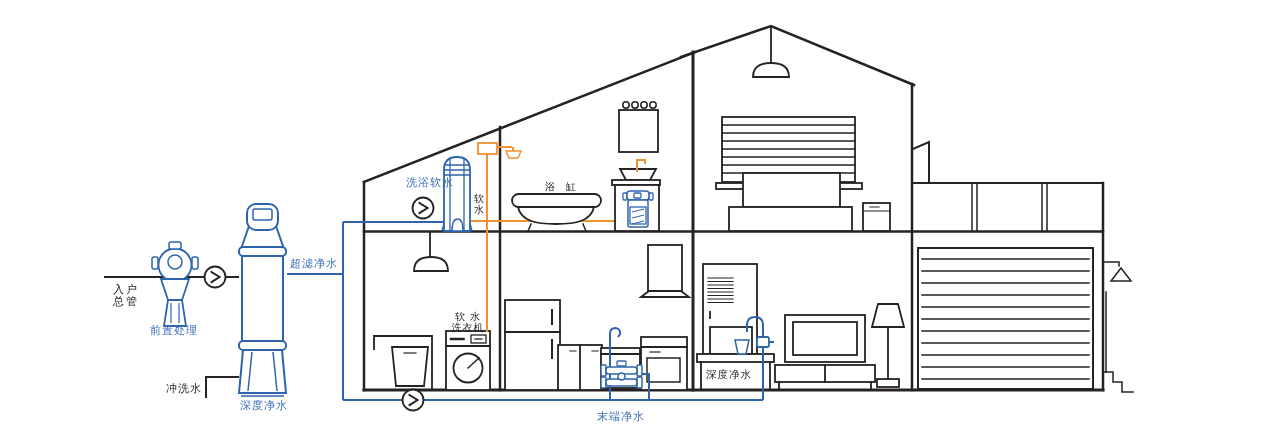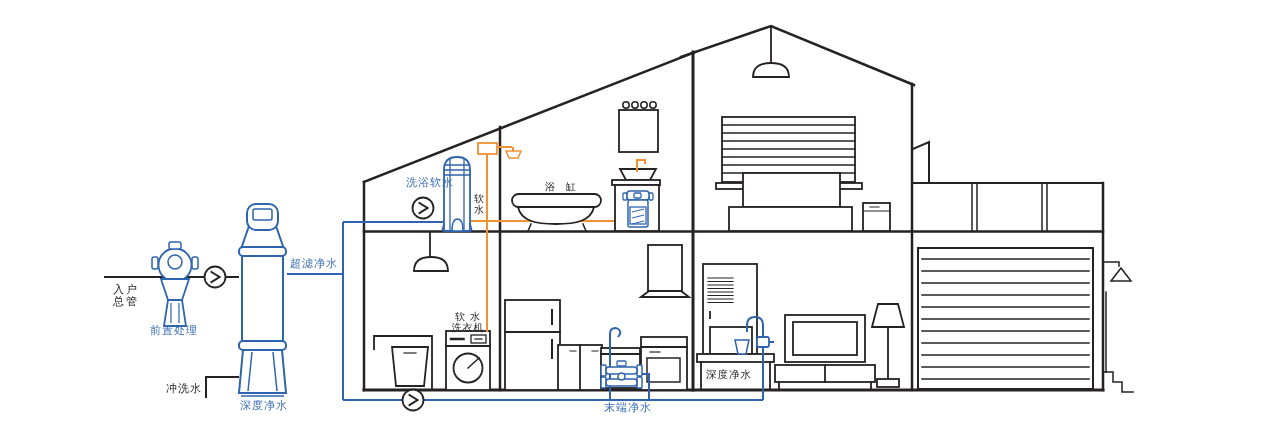--- a/index.html
+++ b/index.html
@@ -281,15 +281,15 @@
   <div class="lbl blue" style="left:150px;top:324px;">前置处理</div>
   <div class="lbl" style="left:166px;top:383px;font-family:Liberation Mono, monospace;">冲洗水</div>
   <div class="lbl blue" style="left:240px;top:399px;">深度净水</div>
   <div class="lbl blue" style="left:290px;top:257px;">超滤净水</div>
   <div class="lbl blue" style="left:406px;top:176px;">洗浴软水</div>
   <div class="lbl sm" style="left:474px;top:193px;">软
 水</div>
   <div class="lbl sm ls4" style="left:545px;top:181px;">浴 缸</div>
   <div class="lbl sm ctr" style="left:449px;top:311px;width:38px;">软 水
 洗衣机</div>
-  <div class="lbl blue" style="left:597px;top:401px;margin-left:7px;">末端净水</div>
+  <div class="lbl blue" style="left:597px;top:410px;">末端净水</div>
   <div class="lbl md" style="left:706px;top:368px;">深度净水</div>
 </div>
 
 </body></html>

